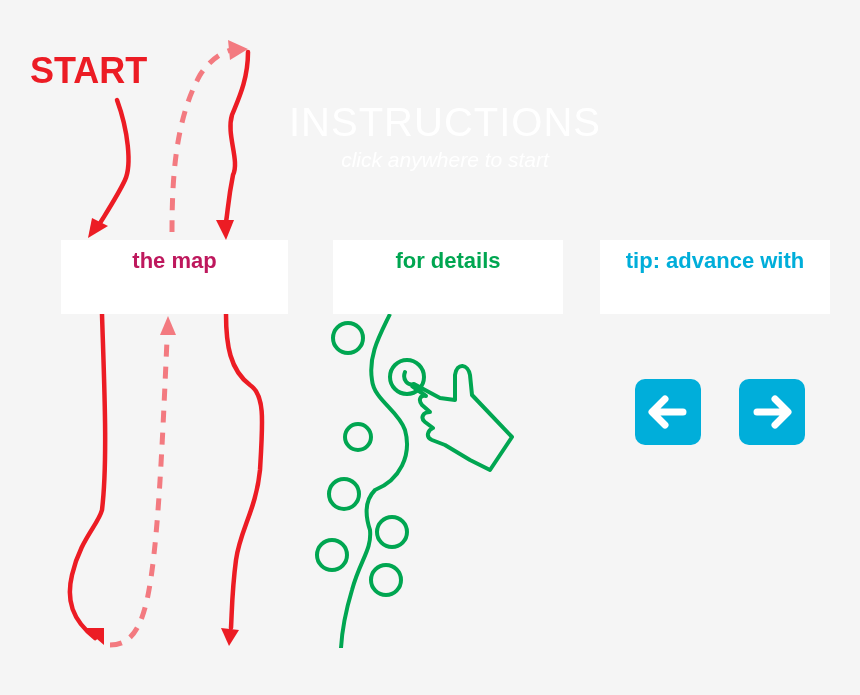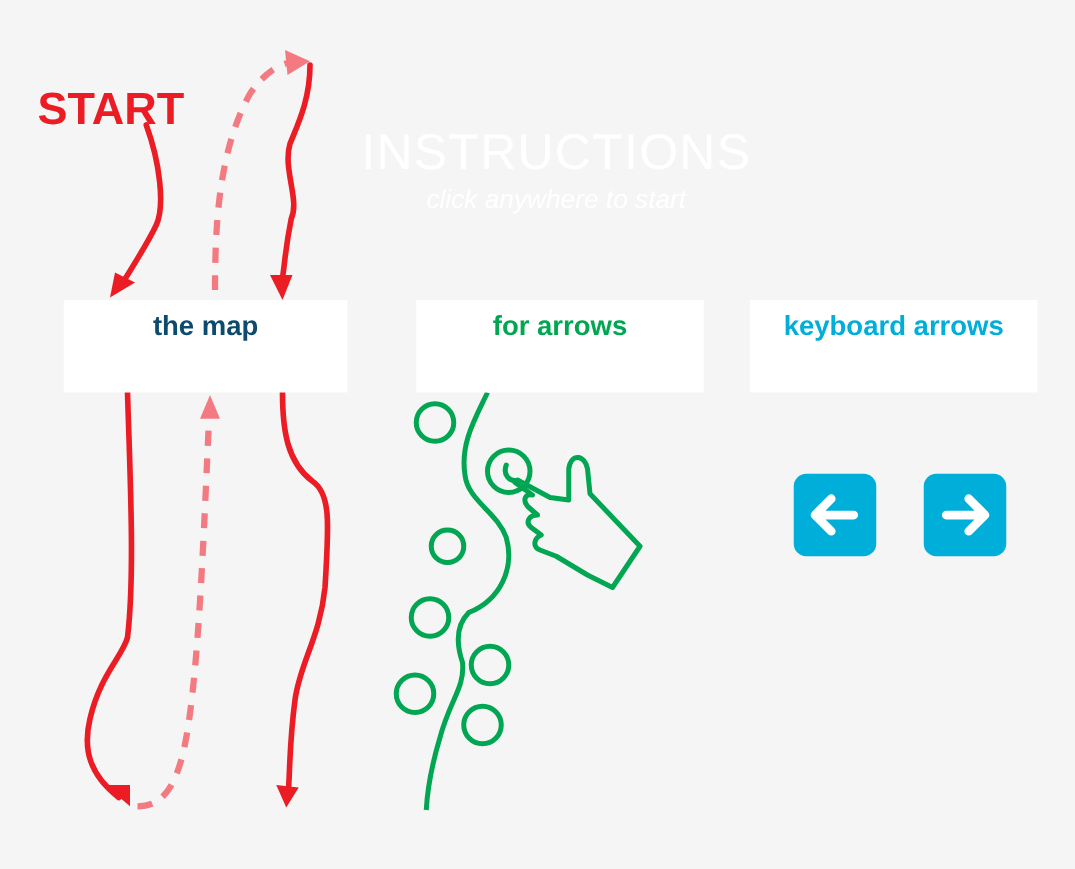--- a/index.html
+++ b/index.html
@@ -1,22 +1,22 @@
 <!DOCTYPE html>
 <html><head>
 <meta charset="utf-8">
 <style>
   html, body { margin:0; padding:0; }
   body { width:860px; height:695px; background:#f5f5f5; position:relative; overflow:hidden; font-family:"Liberation Sans", sans-serif; }
   .abs { position:absolute; }
-  .start { left:30px; top:50px; font-size:36px; font-weight:bold; color:#ec1c24; letter-spacing:0px;margin-top:16px; }
+  .start { left:30px; top:50px; font-size:36px; font-weight:bold; color:#ec1c24; letter-spacing:0px; }
   .title { left:280px; top:100px; width:330px; text-align:center; font-size:40px; color:#ffffff; letter-spacing:1px; }
   .subtitle { left:280px; top:148px; width:330px; text-align:center; font-size:21px; font-style:italic; color:#ffffff; }
   .box { background:#ffffff; text-align:center; font-weight:bold; font-size:22px; line-height:30px; padding-top:6px; box-sizing:border-box; }
-  .box1 { left:51px; top:240px; width:227px; height:74px; color:#0c4a6e; }
+  .box1 { left:61px; top:240px; width:227px; height:74px; color:#be185d; }
   .box2 { left:333px; top:240px; width:230px; height:74px; color:#00a651; }
   .box3 { left:600px; top:240px; width:230px; height:74px; color:#00aeda; }
   .keybtn { width:66px; height:66px; background:#00aeda; border-radius:10px; cursor:pointer; }
   .k1 { left:635px; top:379px; }
   .k2 { left:739px; top:379px; }
   svg.full { position:absolute; left:0; top:0; width:860px; height:695px; }
 </style>
 </head>
 <body>
 
@@ -76,25 +76,25 @@
 <div class="abs start">START</div>
 
 <div class="abs title">INSTRUCTIONS</div>
 <div class="abs subtitle">click anywhere to start</div>
 
 <div class="abs box box1">
   <div>the map</div>
 </div>
 
 <div class="abs box box2">
-  <div>for arrows</div>
+  <div>for details</div>
 </div>
 
 <div class="abs box box3">
-  <div>keyboard arrows</div>
+  <div>tip: advance with</div>
 </div>
 
 <div class="abs keybtn k1">
   <svg width="66" height="66" viewBox="0 0 66 66">
     <path d="M48,33 L18,33 M30,20 L17,33 L30,46" fill="none" stroke="#ffffff" stroke-width="7" stroke-linecap="round" stroke-linejoin="round"></path>
   </svg>
 </div>
 
 <div class="abs keybtn k2">
   <svg width="66" height="66" viewBox="0 0 66 66">

